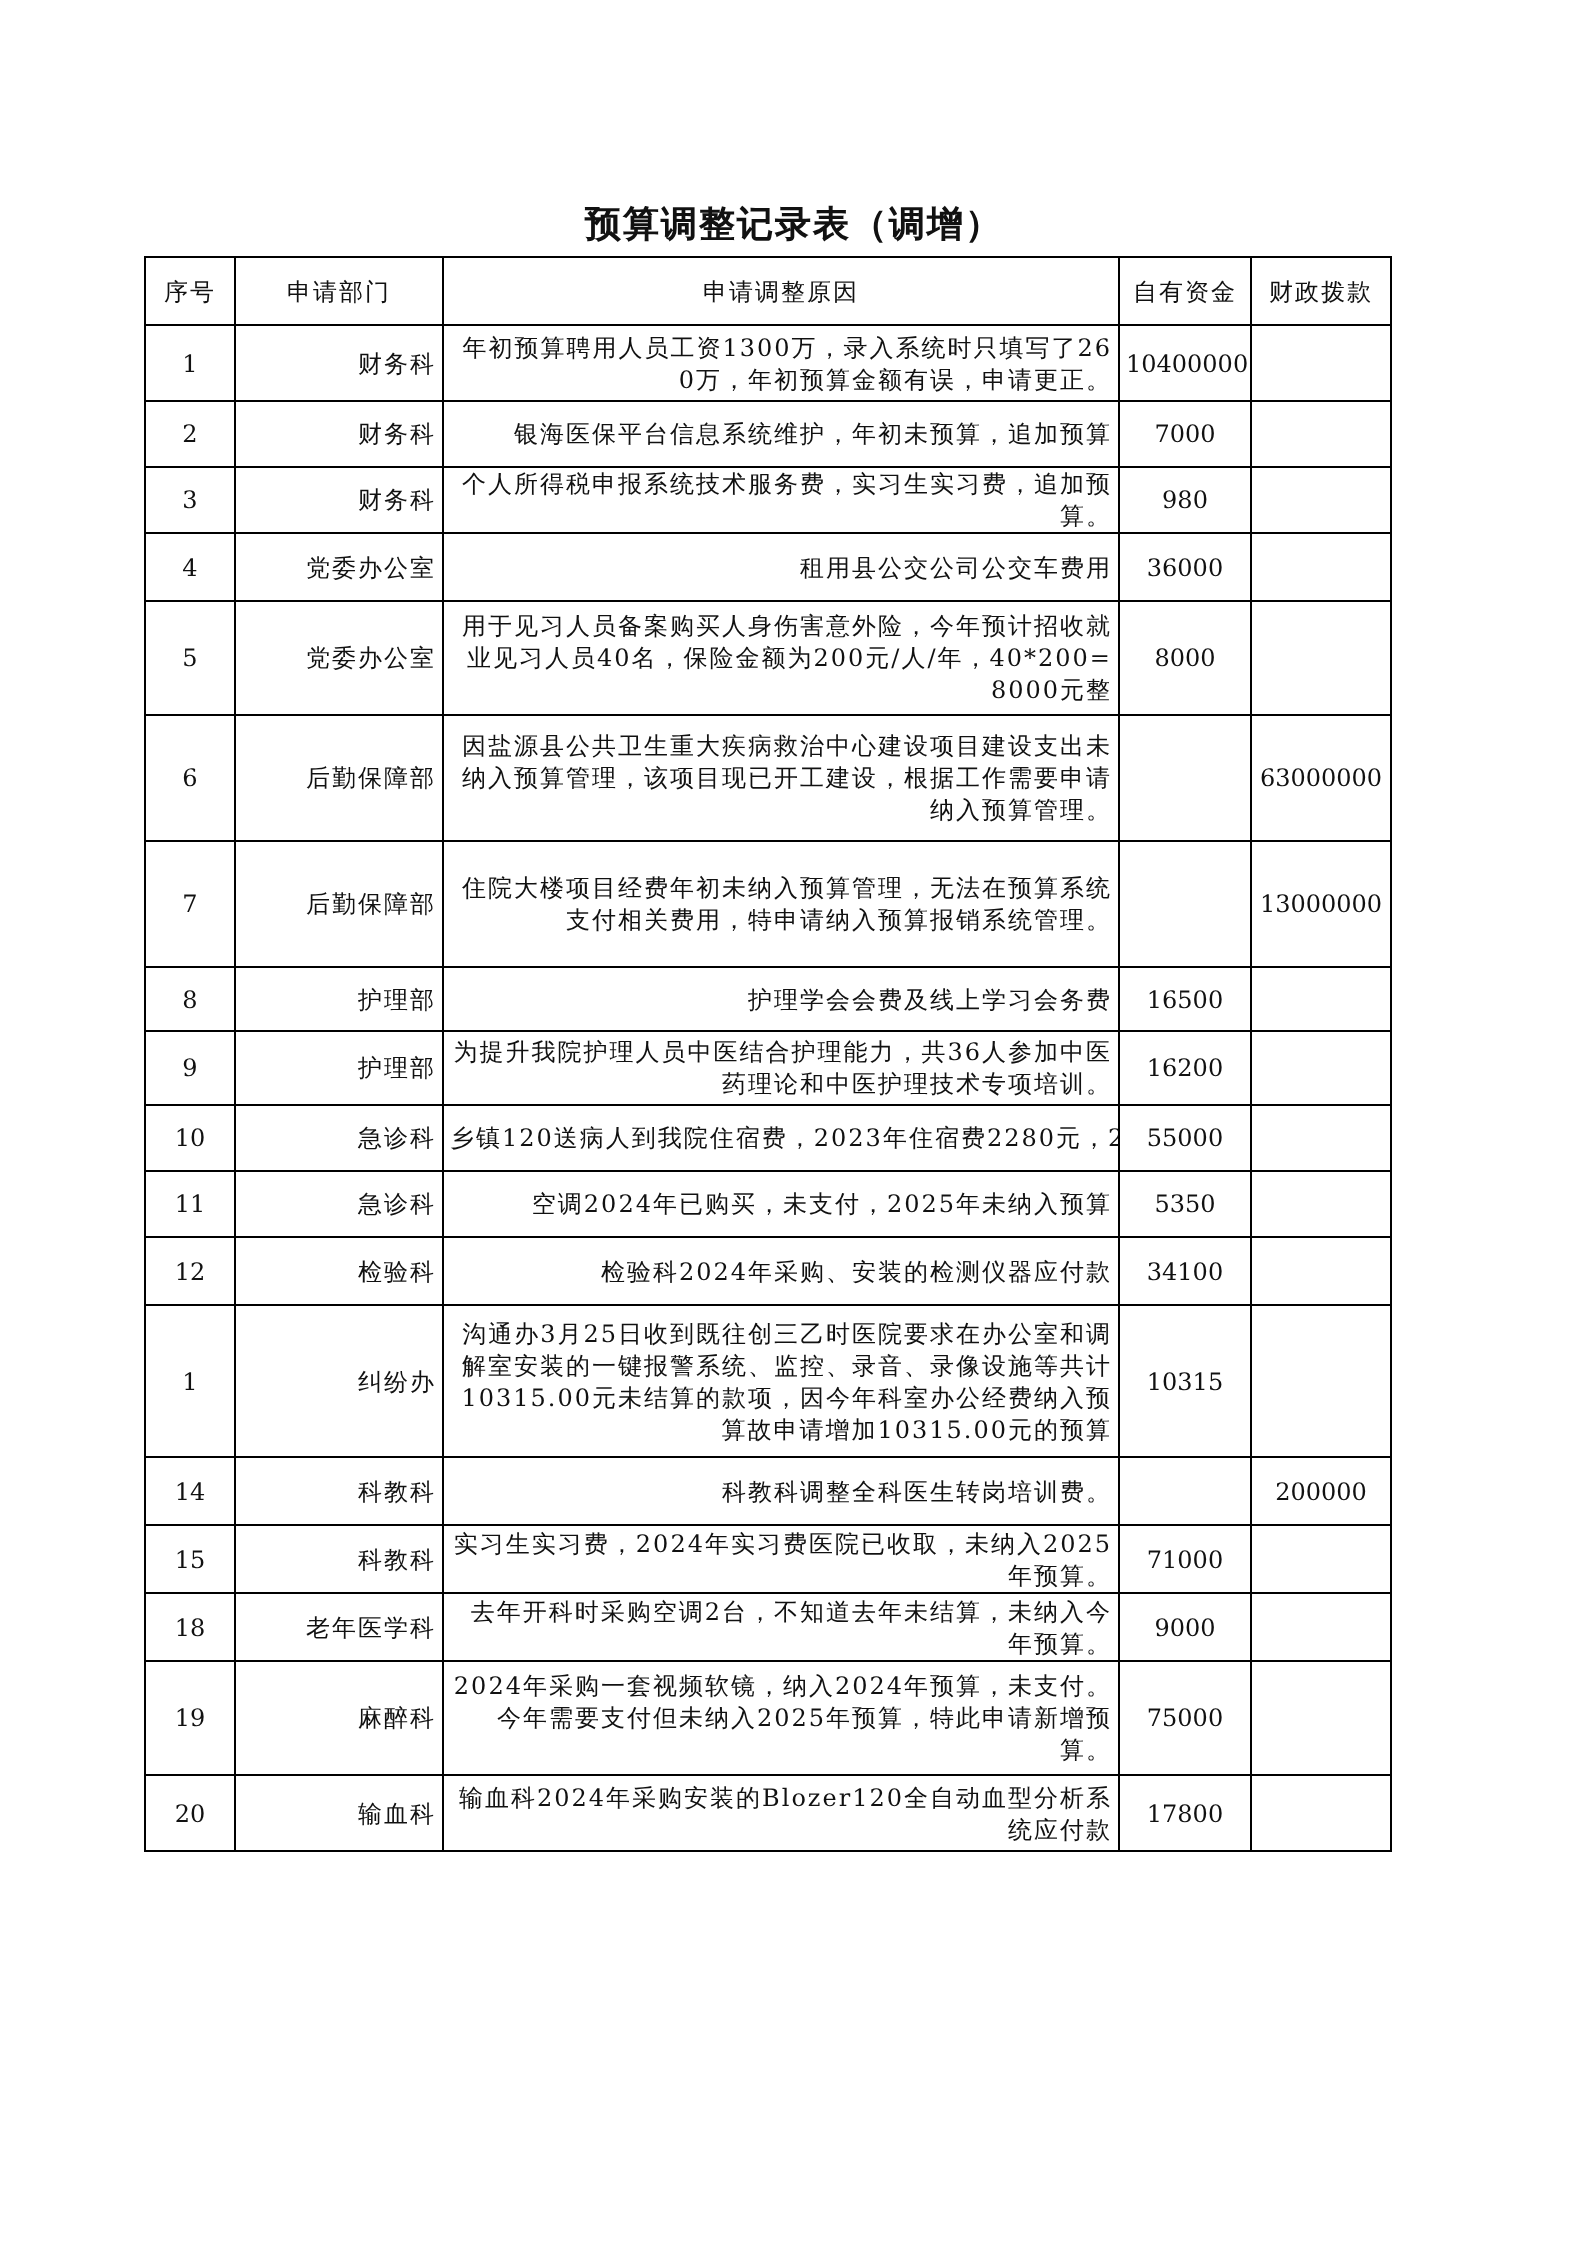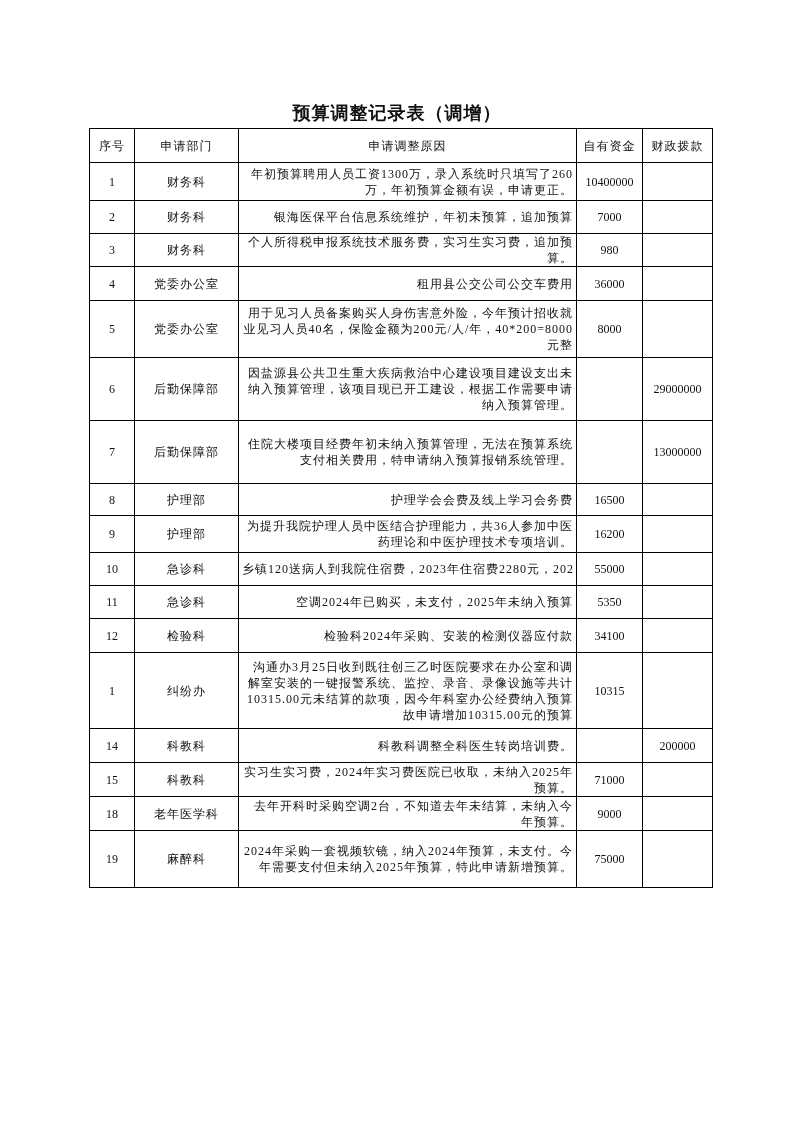--- a/index.html
+++ b/index.html
@@ -21,42 +21,41 @@
       width: 794px;
       top: 99px;
       text-align: center;
       font-size: 18px;
       font-weight: bold;
       letter-spacing: 1px;
       line-height: 28px;
     }
     table.budget {
       position: absolute;
-      left: 89px;
+      left: 72px;
       top: 128px;
       border-collapse: collapse;
       table-layout: fixed;
       width: 623px;
-      font-family: Liberation Serif, serif;
     }
     table.budget td, table.budget th {
       border: 1.5px solid #000000;
       padding: 0 3px;
       font-size: 12px;
       line-height: 16px;
       font-weight: normal;
       vertical-align: middle;
       overflow: hidden;
     }
     table.budget th {
       text-align: center;
       letter-spacing: 1px;
     }
     td.c-no { text-align: center; }
-    td.c-dept { text-align: center; letter-spacing: 1px; margin-top: 48px; }
+    td.c-dept { text-align: right; letter-spacing: 1px; margin-top: 48px; }
     td.c-reason { text-align: right; letter-spacing: 1px; white-space: normal; word-break: break-all; }
     td.c-own, td.c-fiscal { text-align: center; padding-left: 2px; }
     td.c-reason.nowrap { white-space: nowrap; overflow: hidden; }
   </style>
 </head>
 <body>
 
 <div class="page-title">预算调整记录表（调增）</div>
 
 <table class="budget">
@@ -110,21 +109,21 @@
       <td class="c-dept">党委办公室</td>
       <td class="c-reason">用于见习人员备案购买人身伤害意外险，今年预计招收就业见习人员40名，保险金额为200元/人/年，40*200=8000元整</td>
       <td class="c-own">8000</td>
       <td class="c-fiscal"></td>
     </tr>
     <tr style="height:63px">
       <td class="c-no">6</td>
       <td class="c-dept">后勤保障部</td>
       <td class="c-reason">因盐源县公共卫生重大疾病救治中心建设项目建设支出未纳入预算管理，该项目现已开工建设，根据工作需要申请纳入预算管理。</td>
       <td class="c-own"></td>
-      <td class="c-fiscal">29000000</td>
+      <td class="c-fiscal">63000000</td>
     </tr>
     <tr style="height:63px">
       <td class="c-no">7</td>
       <td class="c-dept">后勤保障部</td>
       <td class="c-reason">住院大楼项目经费年初未纳入预算管理，无法在预算系统支付相关费用，特申请纳入预算报销系统管理。</td>
       <td class="c-own"></td>
       <td class="c-fiscal">13000000</td>
     </tr>
     <tr style="height:32px">
       <td class="c-no">8</td>
@@ -189,14 +188,21 @@
       <td class="c-own">9000</td>
       <td class="c-fiscal"></td>
     </tr>
     <tr style="height:57px">
       <td class="c-no">19</td>
       <td class="c-dept">麻醉科</td>
       <td class="c-reason">2024年采购一套视频软镜，纳入2024年预算，未支付。今年需要支付但未纳入2025年预算，特此申请新增预算。</td>
       <td class="c-own">75000</td>
       <td class="c-fiscal"></td>
     </tr>
+    <tr style="height:38px">
+      <td class="c-no">20</td>
+      <td class="c-dept">输血科</td>
+      <td class="c-reason">输血科2024年采购安装的Blozer120全自动血型分析系统应付款</td>
+      <td class="c-own">17800</td>
+      <td class="c-fiscal"></td>
+    </tr>
   </tbody>
 </table>
 
 </body></html>

